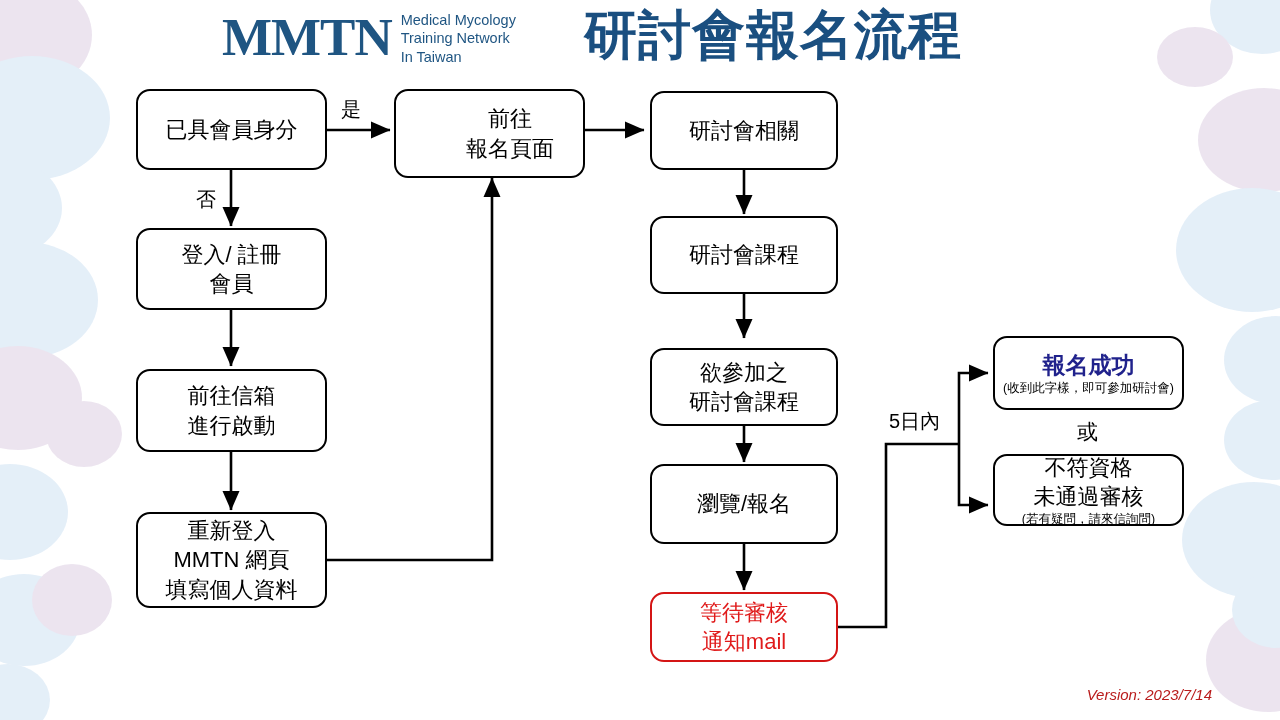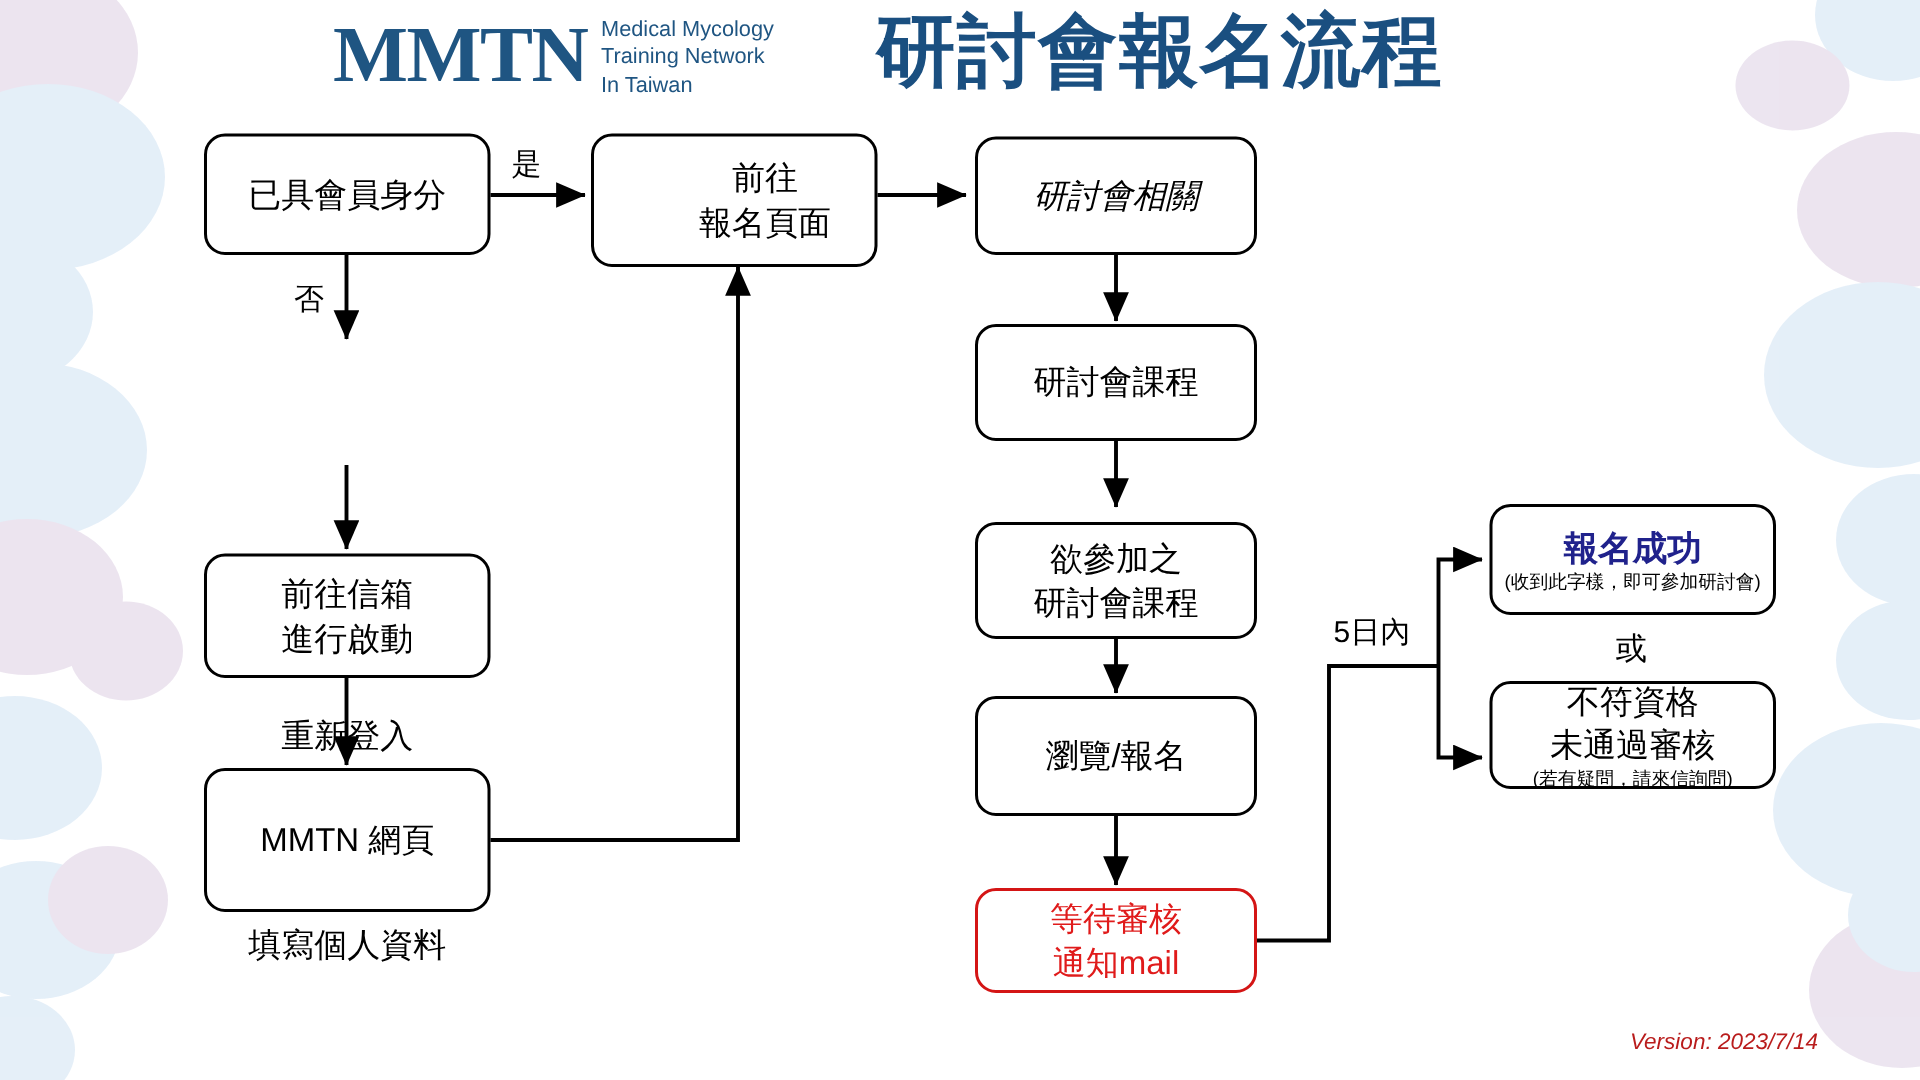--- a/index.html
+++ b/index.html
@@ -211,38 +211,42 @@
 
   <div class="edge-label" style="left:341px; top:96px;">是</div>
   <div class="edge-label" style="left:196px; top:186px;">否</div>
   <div class="edge-label" style="left:889px; top:408px;">5日內</div>
   <div class="edge-label" style="left:1077px; top:418px; font-size:21px;">或</div>
 
   <div class="node" style="left:136px; top:89px; width:191px; height:81px;">
     <span class="ln">已具會員身分</span>
   </div>
 
+  <div class="node" style="left:136px; top:228px; width:191px; height:82px;">
+    <span class="ln">登入/ 註冊</span>
+    <span class="ln">會員</span>
+  </div>
 
   <div class="node" style="left:136px; top:369px; width:191px; height:83px;">
     <span class="ln">前往信箱</span>
     <span class="ln">進行啟動</span>
   </div>
 
-  <div class="node" style="left:136px; top:512px; width:191px; height:96px;gap:40px;">
+  <div class="node" style="left:136px; top:512px; width:191px; height:96px;">
     <span class="ln">重新登入</span>
     <span class="ln">MMTN 網頁</span>
     <span class="ln">填寫個人資料</span>
   </div>
 
   <div class="node" style="left:394px; top:89px; width:191px; height:89px;padding-left:41px;">
     <span class="ln">前往</span>
     <span class="ln">報名頁面</span>
   </div>
 
-  <div class="node" style="left:650px; top:91px; width:188px; height:79px;font-style:italic;">
+  <div class="node" style="left:650px; top:91px; width:188px; height:79px;">
     <span class="ln">研討會相關</span>
   </div>
 
   <div class="node" style="left:650px; top:216px; width:188px; height:78px;">
     <span class="ln">研討會課程</span>
   </div>
 
   <div class="node" style="left:650px; top:348px; width:188px; height:78px;">
     <span class="ln">欲參加之</span>
     <span class="ln">研討會課程</span>

